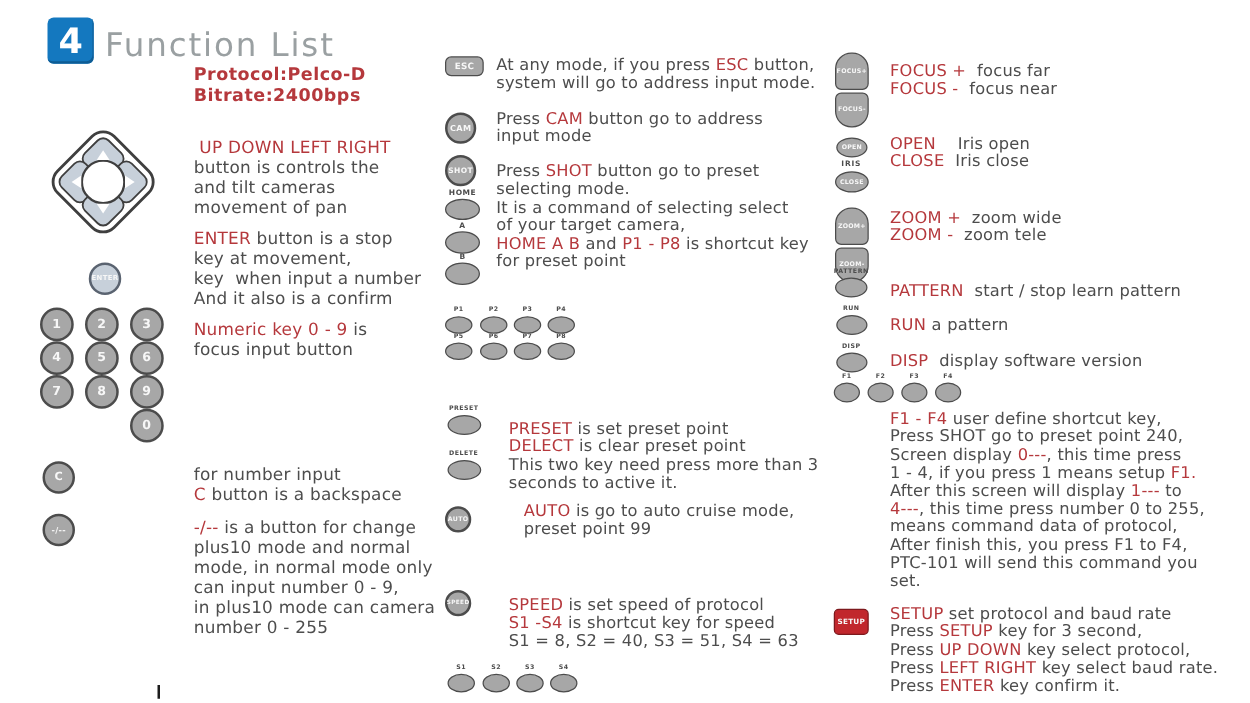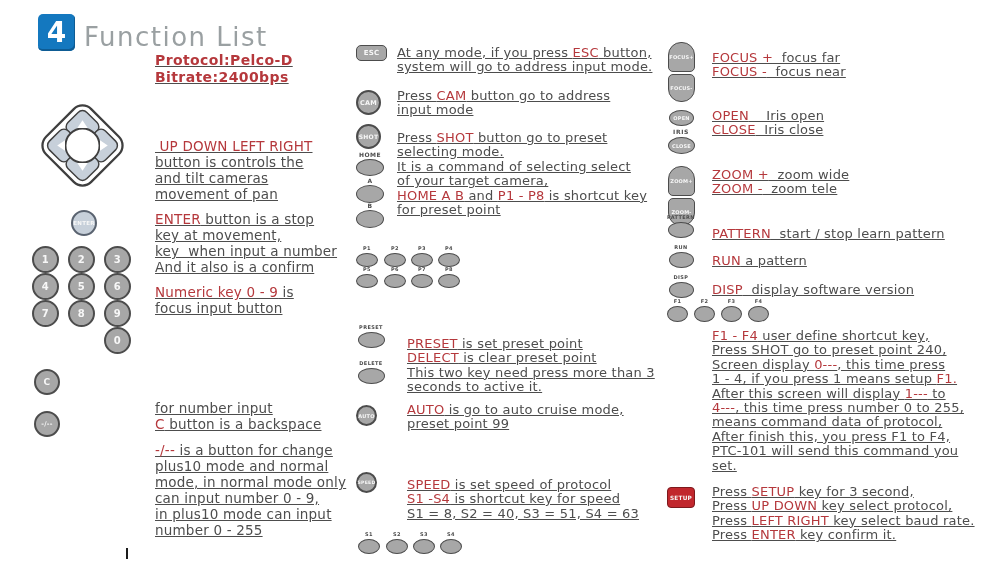--- a/index.html
+++ b/index.html
@@ -4,23 +4,23 @@
 <style>
   html,body{margin:0;padding:0;background:#fff;}
   .page{position:relative;width:1000px;height:562px;background:#ffffff;overflow:hidden;
         font-family:"DejaVu Sans","Liberation Sans",sans-serif;}
 
   .badge{position:absolute;left:38px;top:14px;width:37px;height:37px;background:#1478bf;
          border-radius:5px;color:#fff;font-size:28px;font-weight:bold;display:flex;
          align-items:center;justify-content:center;box-shadow:inset -1px -2px 0 #0e5c94;}
   .title{position:absolute;left:84px;top:22px;font-size:26px;color:#9aa0a2;letter-spacing:1.5px;}
 
-  .rich{position:absolute;color:#4d4d4d;text-decoration:underline;}
+  .rich{position:absolute;color:#4d4d4d;}
   .rich .tl{white-space:pre;}
-  .col-left{font-size:13.5px;line-height:16px;letter-spacing:0.2px;margin-top:28px;}
+  .col-left{font-size:13.5px;line-height:16px;letter-spacing:0.2px;}
   .col-mid{font-size:13px;line-height:14.4px;letter-spacing:0.2px;}
   .protocol{font-size:14px;line-height:17px;font-weight:600;letter-spacing:0.4px;}
   .r{color:#b5383c;}
 
   .ckey{position:absolute;border-radius:50%;background:#a7a7a7;border:2px solid #4c4c4c;
         box-sizing:border-box;display:flex;align-items:center;justify-content:center;
         color:#f7f7f7;font-weight:600;letter-spacing:0.3px;}
   .ckey.light{background:#c7d0da;border-color:#5a6370;}
 
   .rkey{position:absolute;background:#a7a7a7;border:1.7px solid #4c4c4c;box-sizing:border-box;
@@ -102,21 +102,21 @@
       <div class="tl"><span>for number input</span></div>
       <div class="tl"><span class="r">C</span><span> button is a backspace</span></div>
     </div>
 
   <div class="ckey" style="left:34px;top:411px;width:26px;height:26px;font-size:6.5px">-/--</div>
   <div class="rich col-left" style="left:155px;top:414px">
       <div class="tl"><span class="r">-/--</span><span> is a button for change</span></div>
       <div class="tl"><span>plus10 mode and normal</span></div>
       <div class="tl"><span>mode, in normal mode only</span></div>
       <div class="tl"><span>can input number 0 - 9,</span></div>
-      <div class="tl"><span>in plus10 mode can input</span></div>
+      <div class="tl"><span>in plus10 mode can camera</span></div>
       <div class="tl"><span>number 0 - 255</span></div>
     </div>
 
   <div class="tick" style="left:126px;top:548px"></div>
 
   <div class="rkey" style="left:356px;top:45px;width:31px;height:16px;border-radius:5px;font-size:7px">ESC</div>
   <div class="rich col-mid" style="left:397px;top:46px">
       <div class="tl"><span>At any mode, if you press </span><span class="r">ESC</span><span> button,</span></div>
       <div class="tl"><span>system will go to address input mode.</span></div>
     </div>
@@ -192,21 +192,21 @@
     <span class="ob" style="width:27px;height:16px"></span>
   </div>
   <div class="rich col-mid" style="left:407px;top:337px">
       <div class="tl"><span class="r">PRESET</span><span> is set preset point</span></div>
       <div class="tl"><span class="r">DELECT</span><span> is clear preset point</span></div>
       <div class="tl"><span>This two key need press more than 3</span></div>
       <div class="tl"><span>seconds to active it.</span></div>
     </div>
 
   <div class="ckey" style="left:356px;top:405px;width:21px;height:21px;font-size:5px">AUTO</div>
-  <div class="rich col-mid" style="left:407px;top:403px">
+  <div class="rich col-mid" style="left:419px;top:403px">
       <div class="tl"><span class="r">AUTO</span><span> is go to auto cruise mode,</span></div>
       <div class="tl"><span>preset point 99</span></div>
     </div>
 
   <div class="ckey" style="left:356px;top:472px;width:21px;height:21px;font-size:4.6px">SPEED</div>
   <div class="rich col-mid" style="left:407px;top:478px">
       <div class="tl"><span class="r">SPEED</span><span> is set speed of protocol</span></div>
       <div class="tl"><span class="r">S1 -S4</span><span> is shortcut key for speed</span></div>
       <div class="tl"><span>S1 = 8, S2 = 40, S3 = 51, S4 = 63</span></div>
     </div>
@@ -299,19 +299,20 @@
       <div class="tl"><span>After this screen will display </span><span class="r">1---</span><span> to</span></div>
       <div class="tl"><span class="r">4---</span><span>, this time press number 0 to 255,</span></div>
       <div class="tl"><span>means command data of protocol,</span></div>
       <div class="tl"><span>After finish this, you press F1 to F4,</span></div>
       <div class="tl"><span>PTC-101 will send this command you</span></div>
       <div class="tl"><span>set.</span></div>
     </div>
 
   <div class="rkey red" style="left:667px;top:487px;width:28px;height:21px;border-radius:4px;font-size:5.8px">SETUP</div>
   <div class="rich col-mid" style="left:712px;top:485px">
+      <div class="tl"><span class="r">SETUP</span><span> set protocol and baud rate</span></div>
       <div class="tl"><span>Press </span><span class="r">SETUP</span><span> key for 3 second,</span></div>
       <div class="tl"><span>Press </span><span class="r">UP DOWN</span><span> key select protocol,</span></div>
       <div class="tl"><span>Press </span><span class="r">LEFT RIGHT</span><span> key select baud rate.</span></div>
       <div class="tl"><span>Press </span><span class="r">ENTER</span><span> key confirm it.</span></div>
     </div>
 
 </div>
 
 </body></html>

